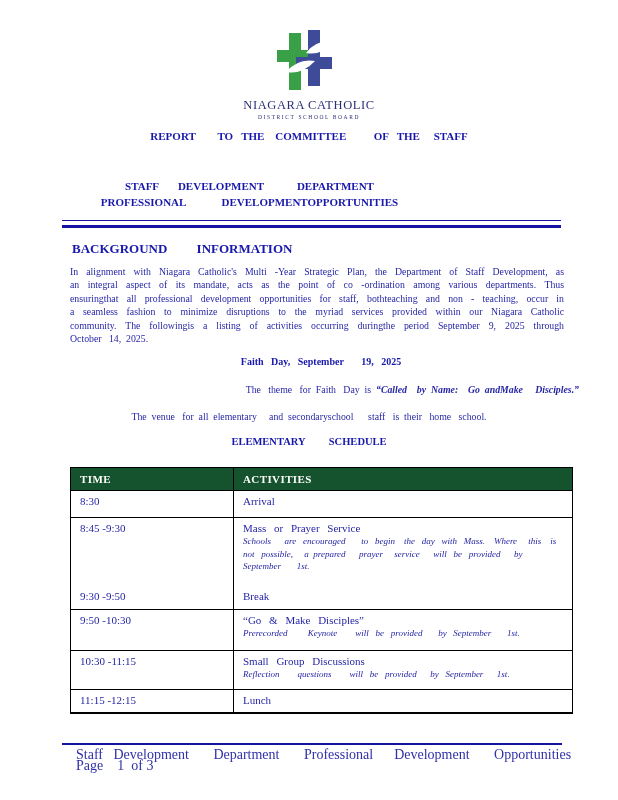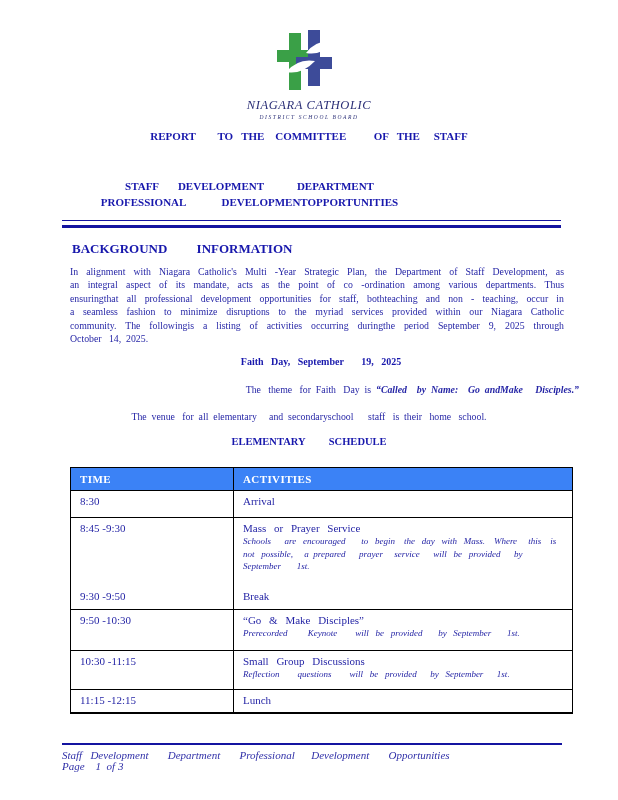--- a/index.html
+++ b/index.html
@@ -3,21 +3,21 @@
 <meta charset="utf-8">
 <style>
   * { margin:0; padding:0; box-sizing:border-box; }
   html,body { background:#ffffff; }
   .page {
     position:relative; width:618px; height:800px; background:#fff;
     font-family:"Liberation Serif", serif; color:#2626a6; overflow:hidden;
   }
 
   
-  .sec-logo { position:absolute; top:30px; left:0; width:618px; text-align:center;font-style:italic; }
+  .sec-logo { position:absolute; top:30px; left:0; width:618px; text-align:center; }
   .logo-mark { display:inline-block; }
   .org-name  { font-size:12.5px; letter-spacing:0.6px; color:#2b2f77; margin-top:2px; font-weight:normal; }
   .org-sub   { font-size:5.5px;  letter-spacing:1.6px; color:#2b2f77; margin-top:1px; }
 
   
   .sec-title { position:absolute; top:129px; left:0; width:618px; }
   .sec-dept  { position:absolute; top:179px; left:0; width:499px; }
   .tline { font-weight:bold; font-size:11px; line-height:15.5px; color:#1717ac; text-align:center; white-space:pre-wrap; }
 
   
@@ -40,34 +40,34 @@
   .sec-venue { position:absolute; top:411px; left:0; width:618px; text-align:center; font-size:9.8px; white-space:pre-wrap; }
   .sec-elem  { position:absolute; top:436px; left:0; width:618px; text-align:center; font-weight:bold; font-size:10.5px; color:#1717ac; white-space:pre-wrap; }
 
   
   .sec-table { position:absolute; top:467px; left:70px; width:503px; }
   table { border-collapse:collapse; width:503px; table-layout:fixed; }
   th, td { border:1px solid #000; vertical-align:top; }
   table { border-bottom:2px solid #000; }
   col.c-time { width:163px; }
   thead th {
-    background:#3b82f6; color:#fff; font-weight:bold; font-size:11px;
+    background:#14532d; color:#fff; font-weight:bold; font-size:11px;
     text-align:left; padding:5px 6px 5px 9px; letter-spacing:0.4px;
   }
   tbody td { padding:4px 8px 2px 9px; font-size:11px; color:#2626a6; }
   tr.r1 { height:27px; } tr.r2 { height:92px; } tr.r3 { height:41px; }
   tr.r4 { height:39px; } tr.r5 { height:23px; }
   .subtop { height:68px; }
   .wsp { word-spacing:5px; }
   .note { font-style:italic; font-size:9px; line-height:12.5px; white-space:pre-wrap; }
   .note.sp { margin-top:1px; }
 
   
   .footer-rule { position:absolute; top:743px; left:62px; width:500px; border-top:2px solid #1414a0; }
-  .sec-footer { position:absolute; top:750px; left:62px; width:500px; font-style:italic; font-size:11px; line-height:10.5px; color:#3030a8; }
+  .sec-footer { position:absolute; top:750px; left:76px; width:500px; font-size:14px; line-height:10.5px; color:#3030a8; }
   .f-line { white-space:pre-wrap; }
 </style>
 </head>
 <body>
 
 <div class="page">
 
   <div class="sec-logo">
     <div class="logo-mark">
       <svg width="74" height="62" viewBox="0 0 74 62">

